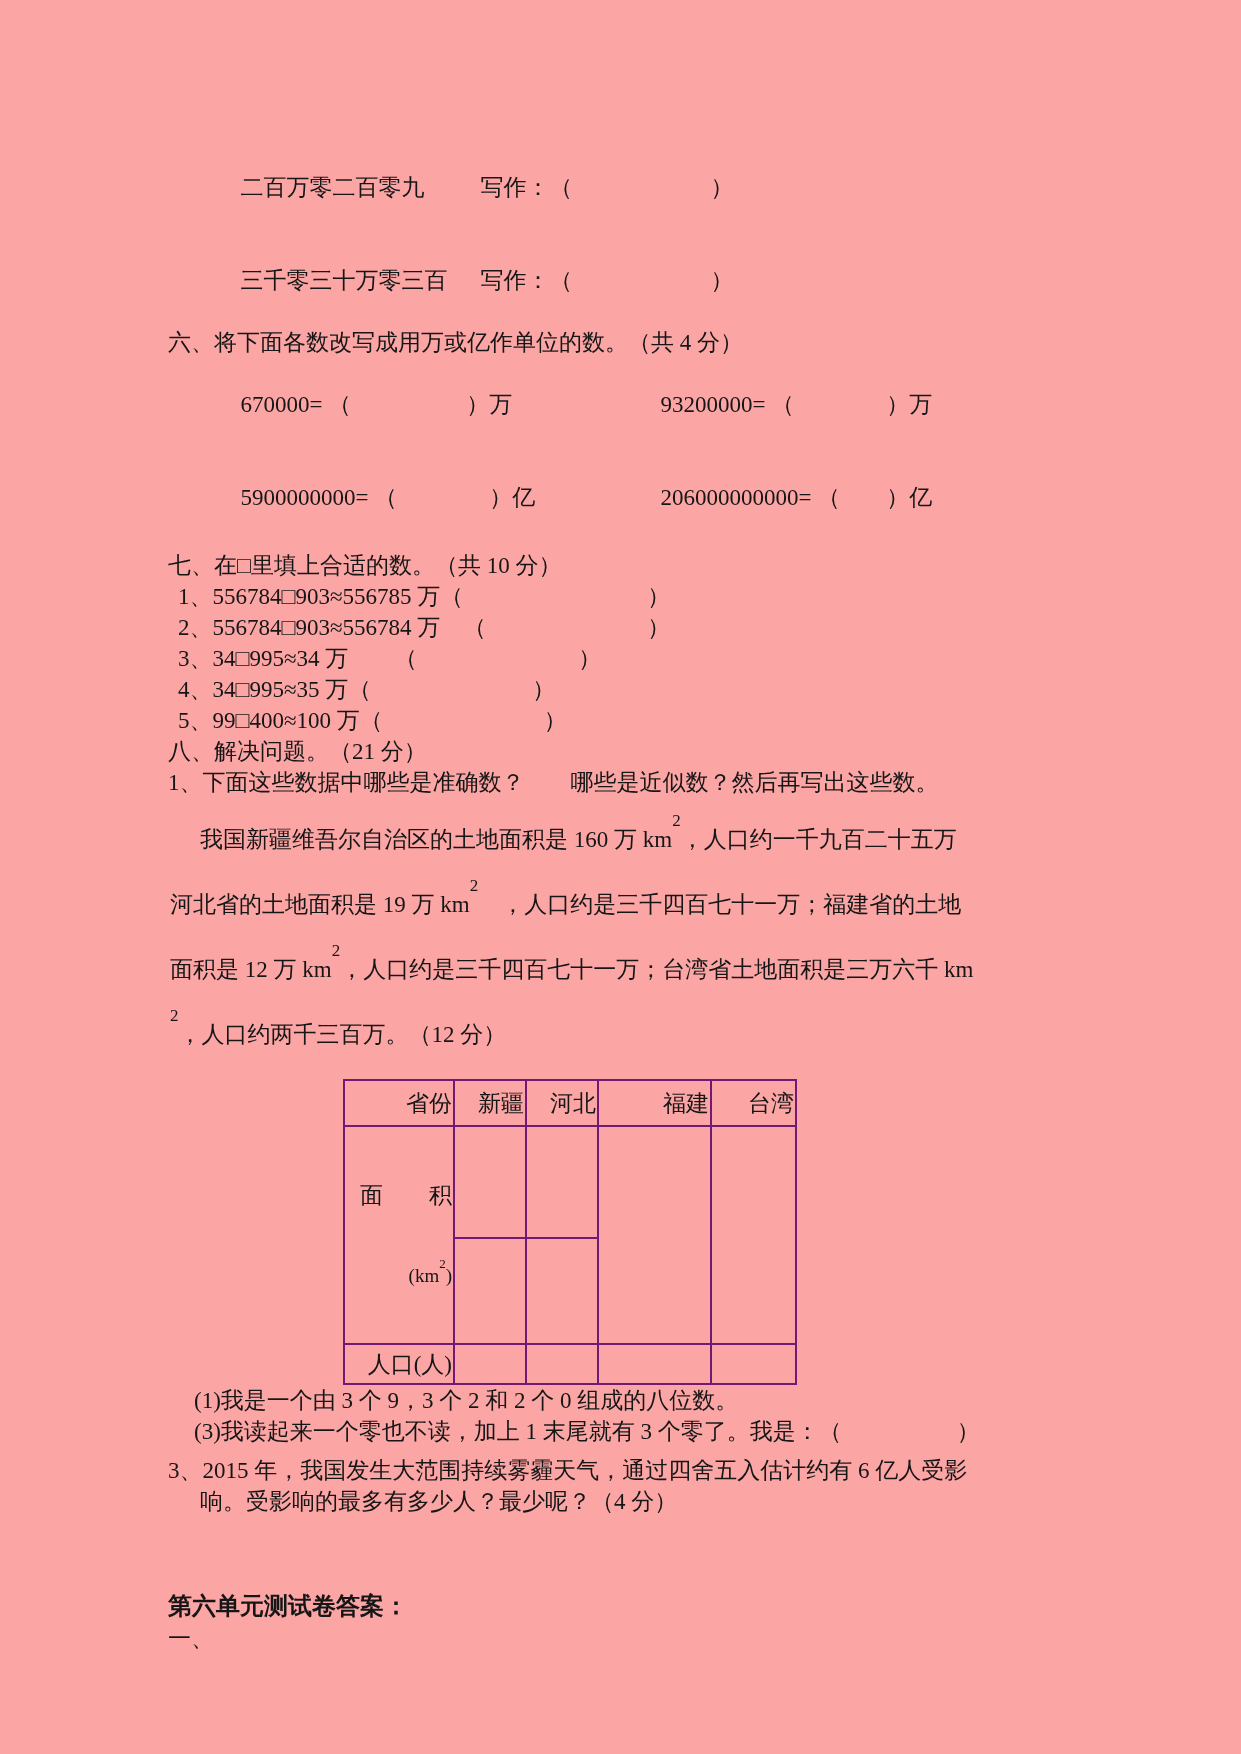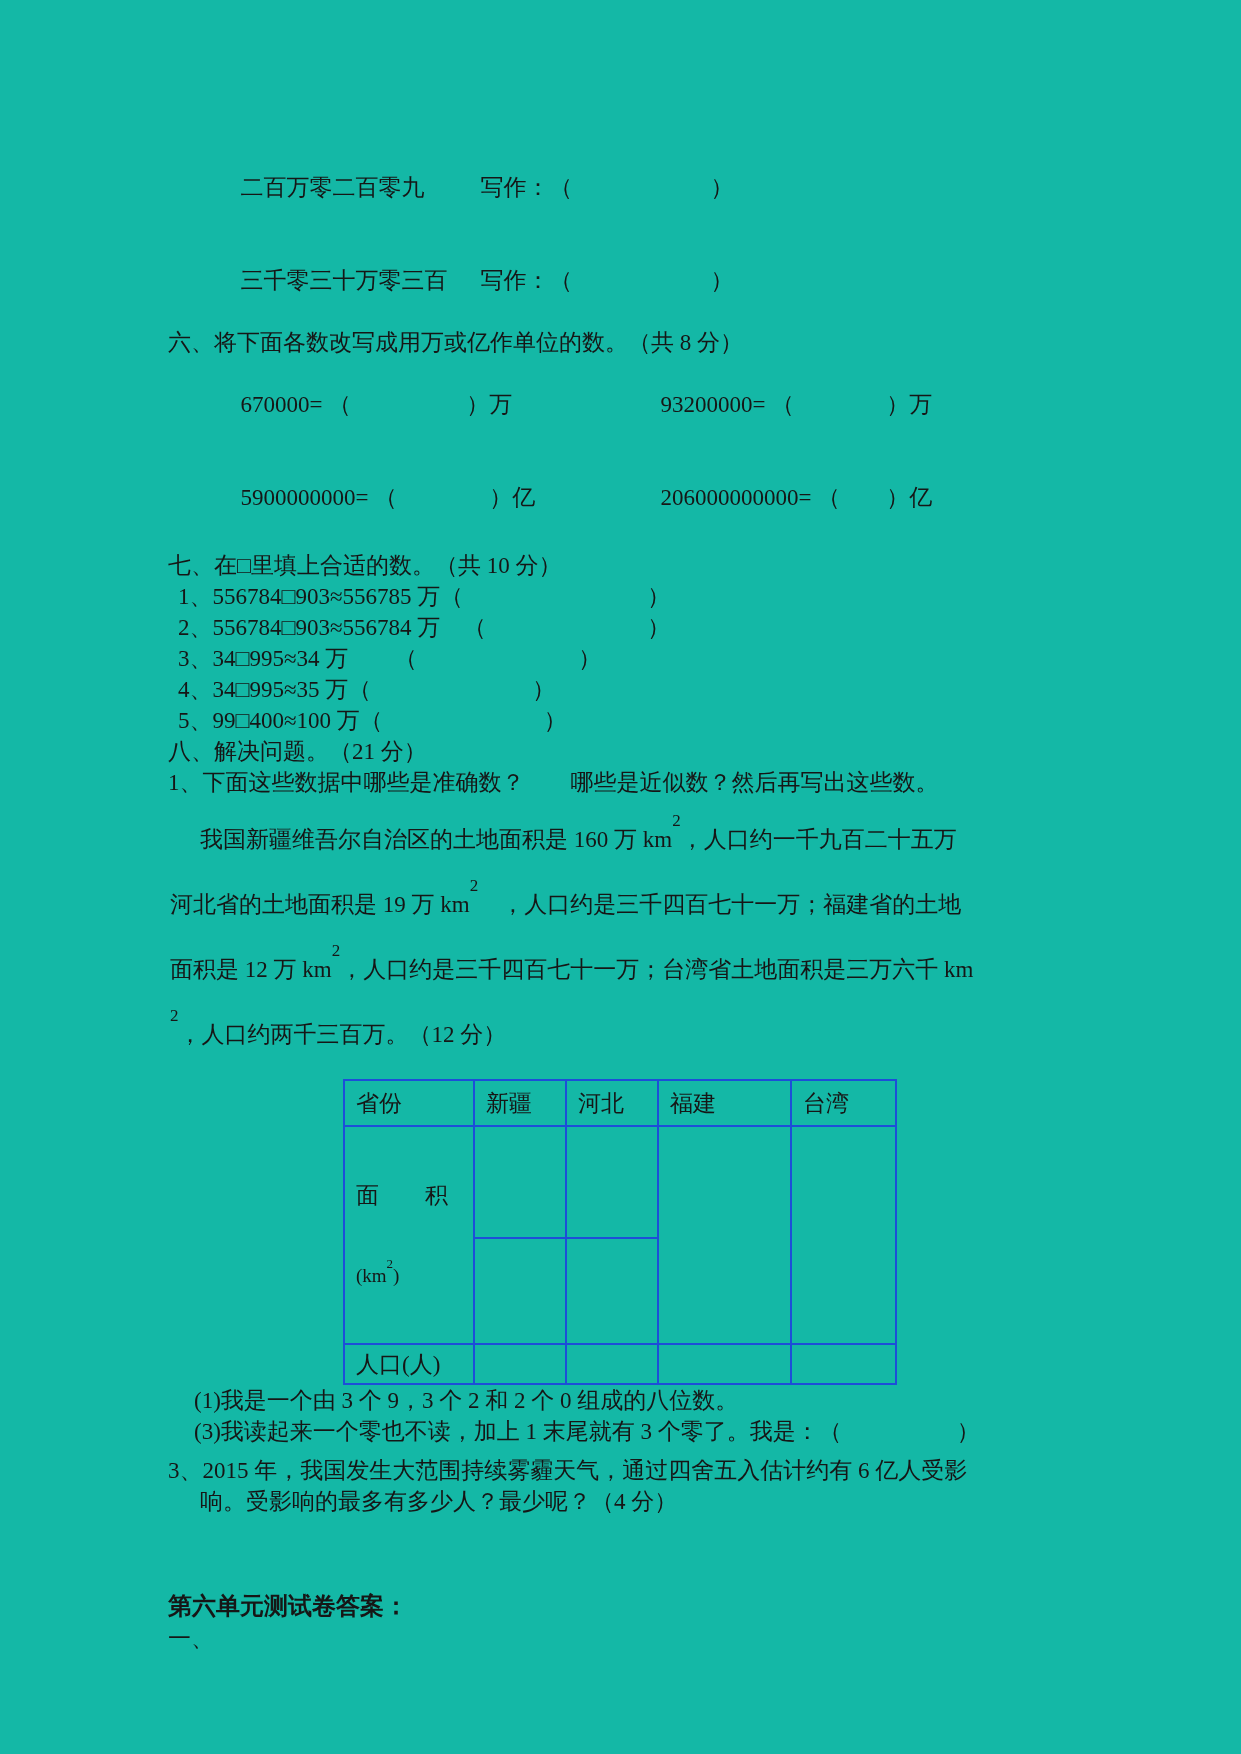--- a/index.html
+++ b/index.html
@@ -1,36 +1,36 @@
 <!DOCTYPE html>
 <html><head>
 <meta charset="utf-8">
 <style>
   html,body { margin:0; padding:0; background:#ffffff; }
   .page {
-    position:relative; width:1241px; height:1754px; background:#14b8a6;
+    position:relative; width:1241px; height:1754px; background:#fca5a5;
     font-family:"Liberation Serif","DejaVu Serif",serif;
     color:#161616; overflow:hidden;
   }
   .doc { padding:141px 50px 0 168px; }
   .line { font-size:23px; line-height:31px; white-space:pre; }
   .ind-w { margin-left:38px; }
   .reading { display:inline-block; width:240px; }
   .num-row { margin-left:38px; }
   .num-left { display:inline-block; width:420px; }
   .mt6 { margin-top:6px; }
   .ind-item { margin-left:10px; }
   .para-line { font-size:23px; line-height:40px; white-space:pre; margin-top:25px; }
   .para-line sup, .unit sup { font-size:17px; position:relative; top:-12px; line-height:0; }
   .para-first { margin-top:22px; text-indent:32px; }
   .ind-para { margin-left:2px; }
   table.province { border-collapse:collapse; table-layout:fixed; margin:24px 0 0 175px; }
   table.province td {
-    border:2px solid #1d4ed8; font-size:23px; padding:2px 11px;
-    vertical-align:middle; white-space:pre; overflow:hidden;
+    border:2px solid #701a75; font-size:23px; padding:2px 1px;
+    vertical-align:middle; white-space:pre; overflow:hidden;text-align:right;
   }
   tr.r-head td { height:40px; }
   tr.r-area-a td { height:32px; }
   tr.r-area-b td { height:30px; }
   tr.r-pop td { height:34px; }
   td.w-label { width:106px; }
   td.w-c1 { width:68px; }
   td.w-c2 { width:68px; }
   td.w-c3 { width:109px; }
   td.w-c4 { width:81px; }
@@ -50,21 +50,21 @@
 <div class="page">
   <div class="doc">
 
     <div class="line ind-w">
       <span class="reading">二百万零二百零九</span><span>写作：（　　　　　　）</span>
     </div>
     <div class="line ind-w">
       <span class="reading">三千零三十万零三百</span><span>写作：（　　　　　　）</span>
     </div>
 
-    <div class="line">六、将下面各数改写成用万或亿作单位的数。（共 8 分）</div>
+    <div class="line">六、将下面各数改写成用万或亿作单位的数。（共 4 分）</div>
     <div class="line num-row">
       <span class="num-left">670000= （　　　　　）万</span><span>93200000= （　　　　）万</span>
     </div>
     <div class="line num-row">
       <span class="num-left">5900000000= （　　　　）亿</span><span>206000000000= （　　）亿</span>
     </div>
 
     <div class="line mt6">七、在□里填上合适的数。（共 10 分）</div>
     <div class="line ind-item">1、556784□903≈556785 万（　　　　　　　　）</div>
     <div class="line ind-item">2、556784□903≈556784 万　（　　　　　　　）</div>

